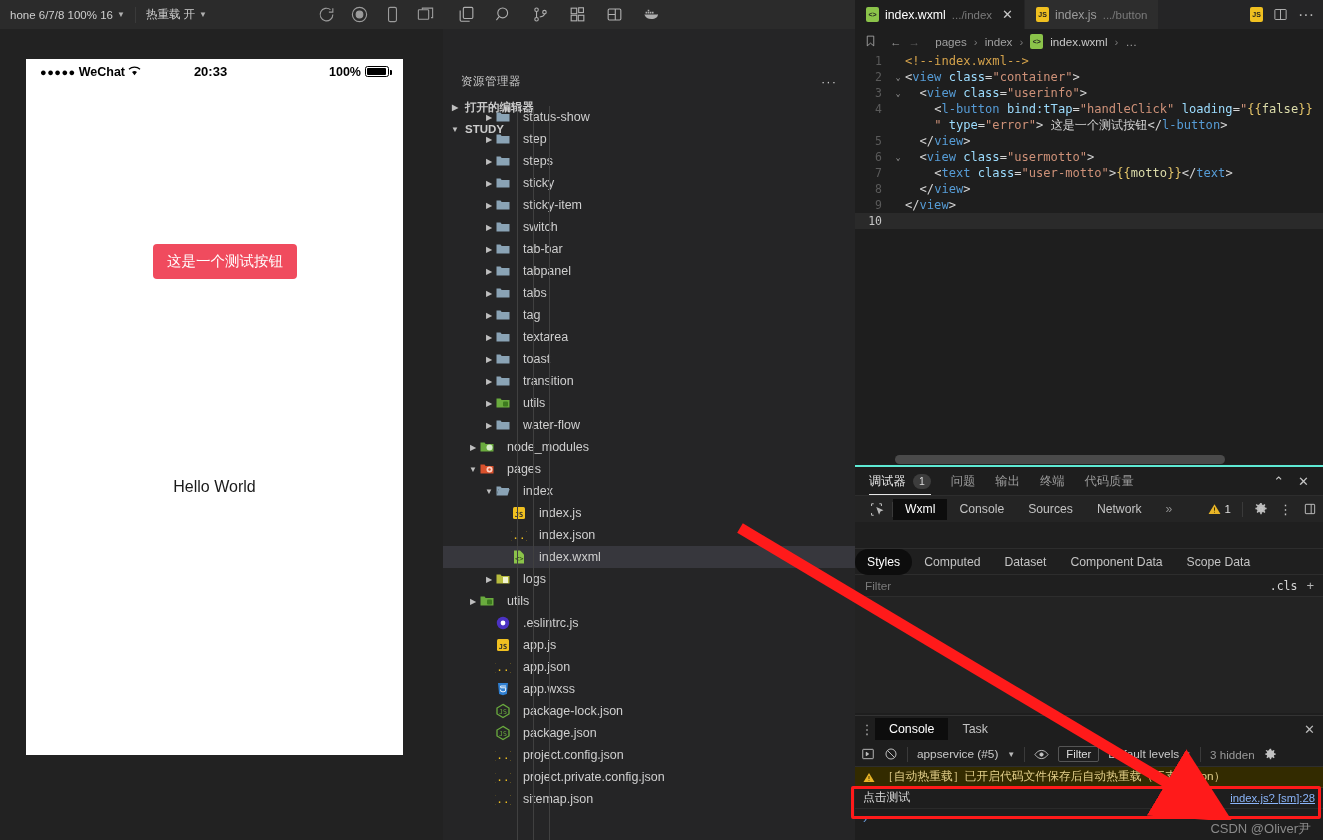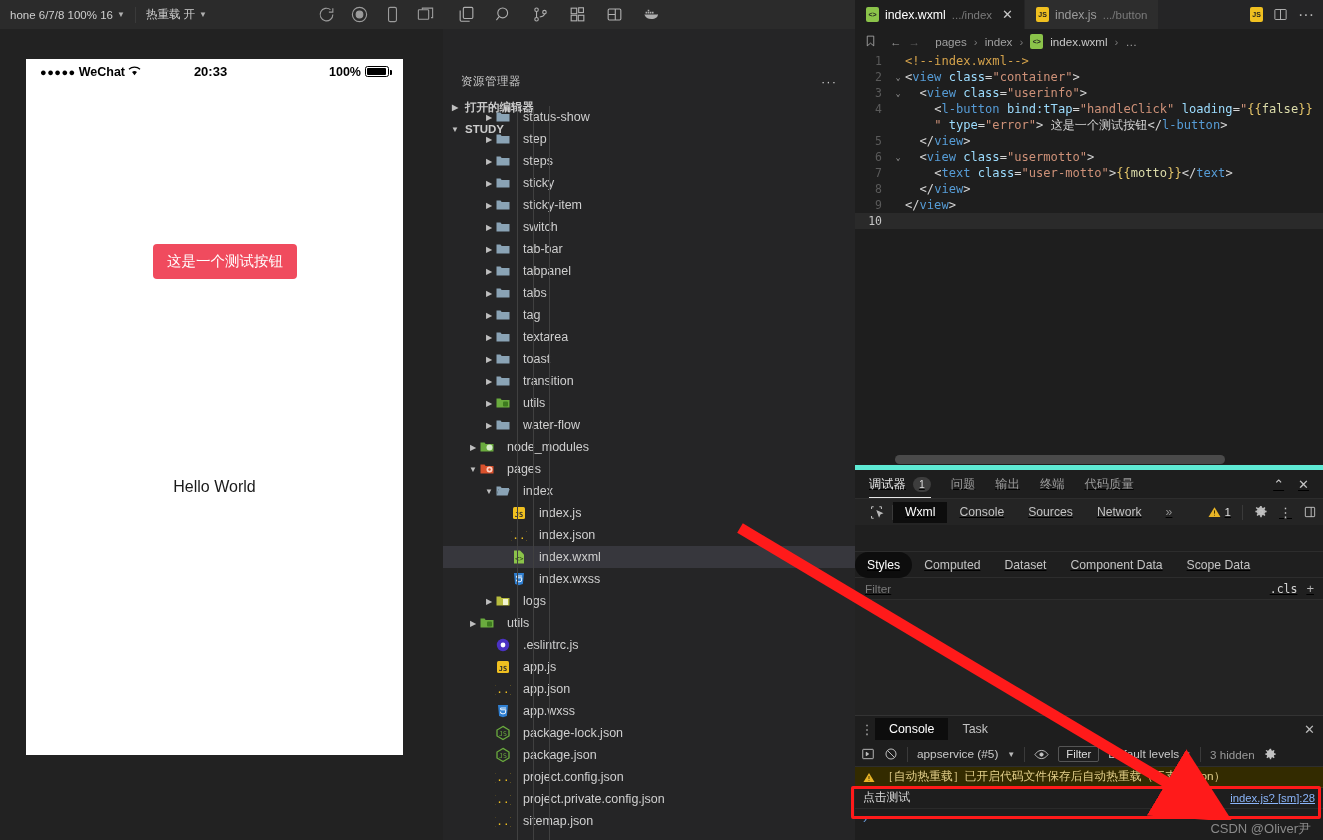--- a/index.html
+++ b/index.html
@@ -112,21 +112,21 @@
   .ln.cur{ color:#c6c6c6;}
   .fold{ width:14px; text-align:center; color:#9a9a9a; font-size:8.5px; flex:none;}
   .cur-line-hl{ background:#2a2a2a; }
   .t-com{color:#d4a24b;} .t-tag{color:#569cd6;} .t-attr{color:#9cdcfe;}
   .t-str{color:#ce9178;} .t-punct{color:#d4d4d4;} .t-mus{color:#dcdcaa;}
   .t-txt{color:#d4d4d4;} .t-br{color:#e8c76a;}
   .code-scroll{ position:absolute; left:0; bottom:0; height:10px; width:100%; }
   .code-scroll i{ position:absolute; left:40px; width:330px; height:9px; background:#4a4a4a; border-radius:5px; display:block;}
 
   
-  .devtools{ position:absolute; left:412px; top:465px; width:468px; height:375px; background:#1e1e1e; border-top:5px solid #5eead4;text-decoration:underline;}
+  .devtools{ position:absolute; left:412px; top:465px; width:468px; height:375px; background:#1e1e1e; border-top:2px solid #5eead4;}
   .dt-panelbar{ height:28px; display:flex; align-items:center; gap:20px; padding:0 14px; background:#1e1e1e; color:#9b9b9b; font-size:12.3px;}
   .dt-panelbar .it{ position:relative; height:28px; display:flex; align-items:center; gap:7px;}
   .dt-panelbar .it.on{ color:#e7e7e7; }
   .dt-panelbar .it.on::after{ content:""; position:absolute; left:0; right:0; bottom:0; height:1px; background:#e7e7e7;}
   .badge{ background:#3d3d3d; color:#ddd; border-radius:9px; font-size:10.5px; padding:1px 6px; line-height:13px;}
   .dt-panelbar .right{ margin-left:auto; display:flex; align-items:center; gap:14px; color:#c6c6c6; font-size:13px;}
 
   .dt-tabs{ height:27px; background:#242424; display:flex; align-items:center; gap:0; padding-left:6px; border-top:1px solid #2d2d2d;}
   .dt-tab{ padding:0 12px; height:21px; display:flex; align-items:center; font-size:12.2px; color:#c3c3c3;}
   .dt-tab.on{ background:#0d0d0d; color:#ffffff;}
@@ -515,31 +515,20 @@
           <div class="row sel">
             <span class="ind" style="width: 56px;"></span>
             <span class="tw"></span>
             <span style="display: inline-flex; margin-right: 6px;">
               <svg class="ficon" viewBox="0 0 16 16">
                 <path d="M3 1.5h6l4 4v9H3z" fill="#8bc34a"></path>
                 <text x="8.3" y="12" font-size="7" font-family="monospace" fill="#1f3a09" text-anchor="middle">&lt;&gt;</text>
               </svg>
             </span>
             <span>index.wxml</span>
-          </div>
-          <div class="row">
-            <span class="ind" style="width: 56px;"></span>
-            <span class="tw"></span>
-            <span style="display: inline-flex; margin-right: 6px;">
-              <svg class="ficon" viewBox="0 0 16 16">
-                <path d="M3 2h10l-1.1 11L8 14.3 4.1 13z" fill="#2f7fd1"></path>
-                <path d="M11 5H5.6l.2 1.8h5l-.4 3.4-2.4.7-2.3-.7-.1-1.6" stroke="#fff" stroke-width=".9" fill="none"></path>
-              </svg>
-            </span>
-            <span>index.wxss</span>
           </div>
           <div class="row">
             <span class="ind" style="width: 40px;"></span>
             <span class="tw">▶</span>
             <span style="display: inline-flex; margin-right: 6px;">
               <svg class="ficon" viewBox="0 0 16 16">
                 <path d="M1.5 3.5h4l1.2 1.4h7.8v7.6H1.5z" fill="#b7bc3e"></path>
                 <rect x="8" y="6" width="5" height="6" fill="#f2f4d2"></rect>
               </svg>
             </span>

